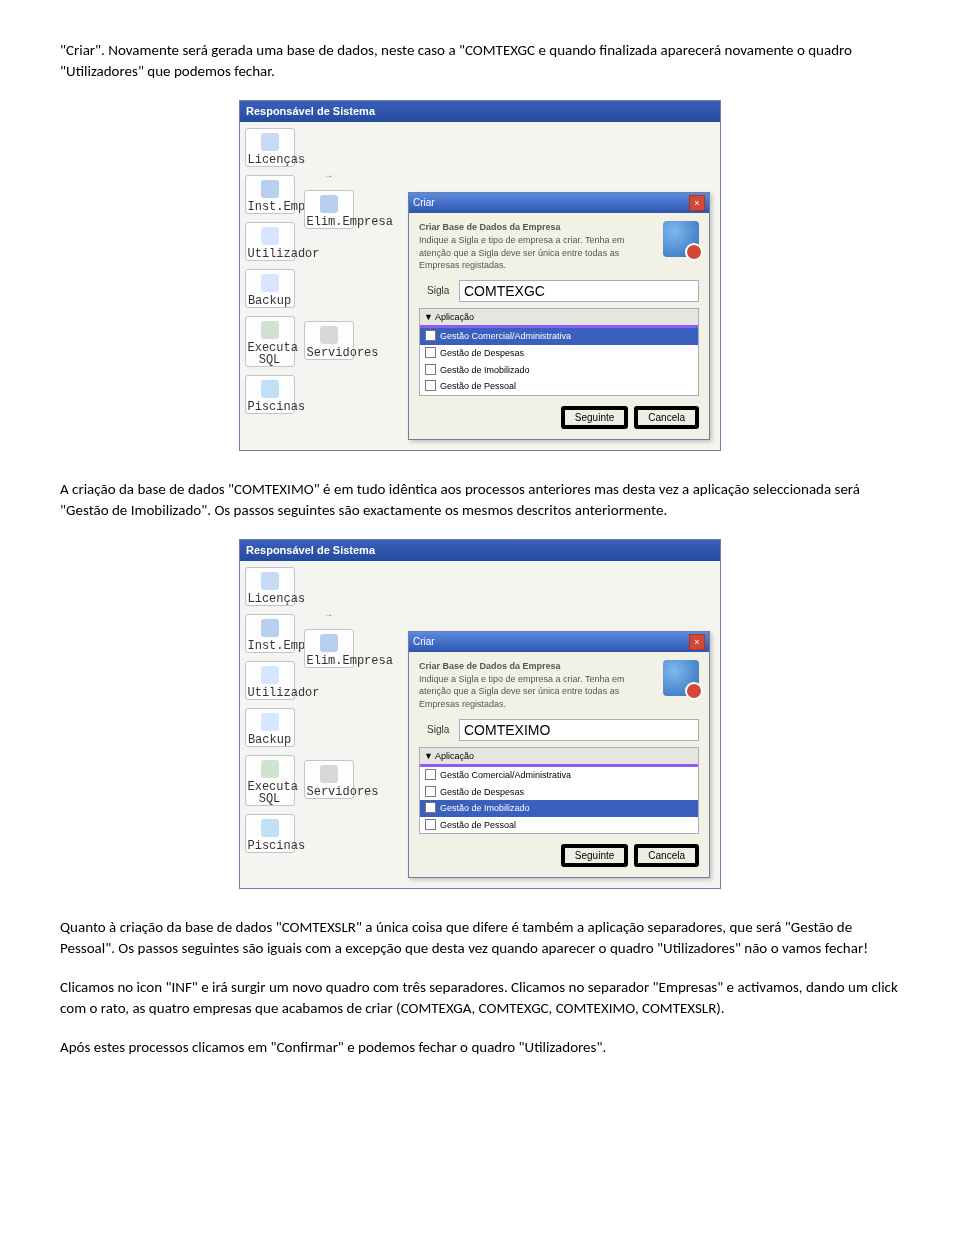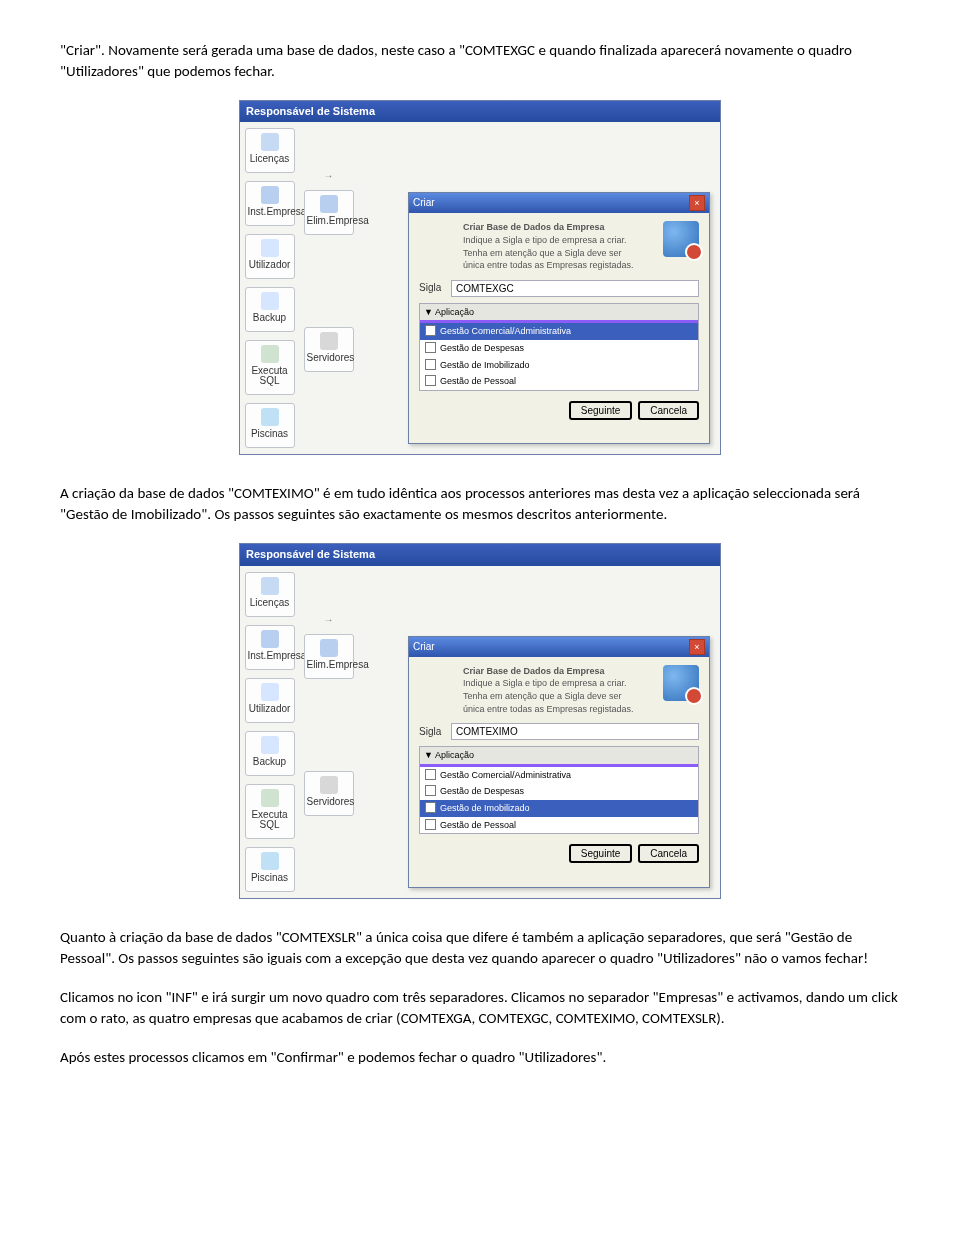--- a/index.html
+++ b/index.html
@@ -42,25 +42,26 @@
     display: flex;
     flex-direction: column;
     align-items: center;
     gap: 8px;
   }
   .side-btn {
     width: 44px;
     border: 1px solid #c0c4cc;
     background: #fdfdfd;
     border-radius: 3px;
-    padding: 4px 2px 8px 2px;
+    padding: 4px 2px 0 2px;
     text-align: center;
-    font-size: 10px;
+    font-size: 12px;
     color: #333;
     line-height: 1;
+    font-family: Liberation Mono, monospace;
   }
   .side-btn .ic {
     width: 18px; height: 18px;
     margin: 0 auto 3px auto;
     border-radius: 3px;
   }
   .side-arrow {
     width: 38px;
     display: flex;
     align-items: center;
@@ -96,41 +97,40 @@
     text-align: center;
     line-height: 14px;
     border: 1px solid #a9361f;
   }
   .dlg-body {
     padding: 8px 10px 10px 10px;
   }
   .dlg-head {
     display: flex;
     gap: 20px;
-    margin-left: 44px;
   }
   .dlg-head-txt { flex: 1; font-size: 9px; color: #555; }
   .db-icon {
     width: 36px; height: 36px;
     background: radial-gradient(circle at 30% 30%, #7fb8f0, #2e6db8);
     border-radius: 4px;
     position: relative;
   }
   .db-icon::after{
     content:"";
     position:absolute; right:-4px; bottom:-4px;
     width:14px;height:14px;border-radius:50%;
     background:#d24a36;border:2px solid #fff;
   }
-  .fld-row { display: flex; align-items: center; gap: 6px; margin: 8px 0 6px 0; }
+  .fld-row { display: flex; align-items: center; gap: 6px; margin: 8px 0 6px 8px; }
   .fld-row label { font-size: 10px; color: #333; width: 26px; }
   .fld-row input {
     flex: 1;
     border: 1px solid #aab;
-    font-size: 10px;
+    font-size: 14px;
     padding: 2px 4px;
     background: #fff;
   }
   .list-box {
     border: 1px solid #aab;
     background: #fff;
     font-size: 9px;
   }
   .list-box .hdr {
     background: #e6e6e0;
@@ -146,21 +146,21 @@
   .dlg-btns {
     display: flex;
     justify-content: flex-end;
     gap: 6px;
     margin-top: 10px;
   }
   .dlg-btns button {
     font-size: 10px;
     padding: 2px 10px;
     background: #efeee4;
-    border: 2px solid #000000;
+    border: 4px solid #000000;
     border-radius: 3px;
   }
   .chk{width:9px;height:9px;border:1px solid #777;display:inline-block;background:#fff;}
 </style>
 </head>
 <body>
 
 <p>"Criar". Novamente será gerada uma base de dados, neste caso a "COMTEXGC e quando finalizada aparecerá novamente o quadro "Utilizadores" que podemos fechar.</p>
 
 <div class="screenshot-wrap">

